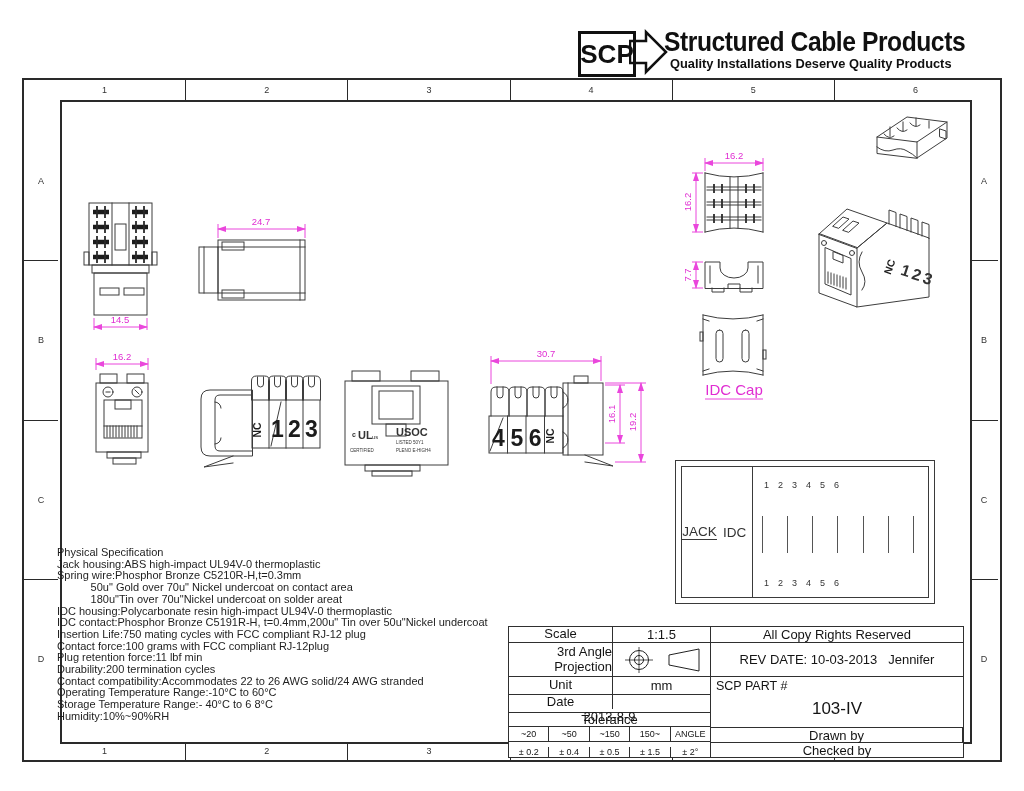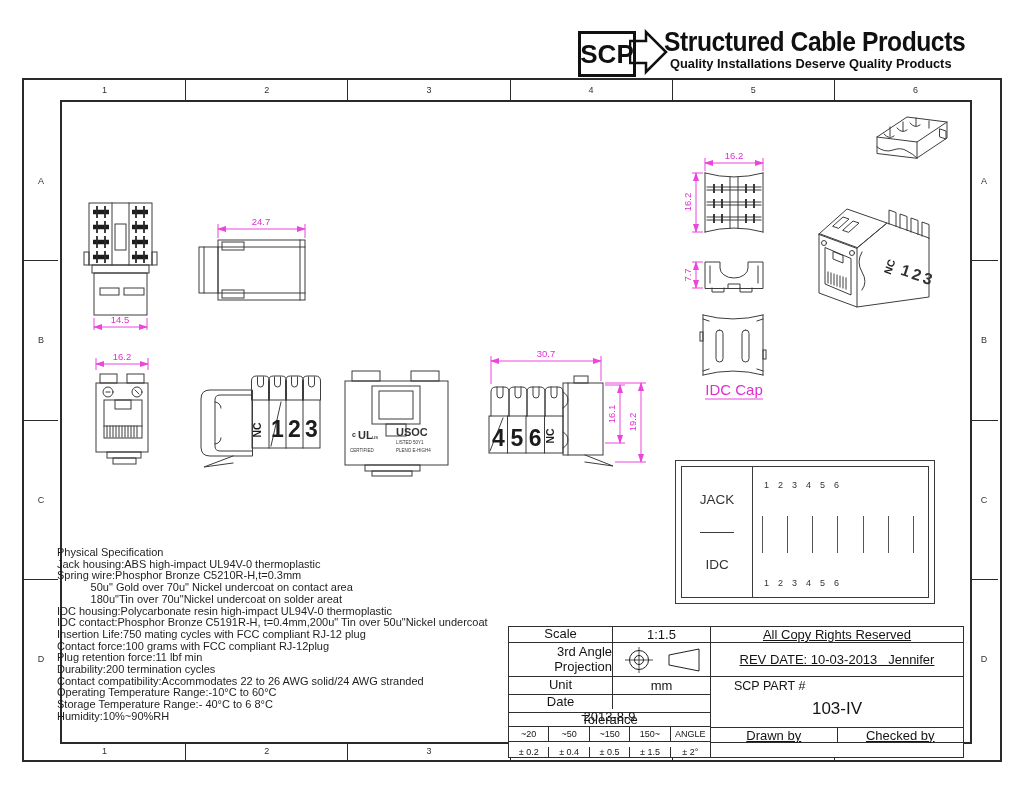--- a/index.html
+++ b/index.html
@@ -42,43 +42,43 @@
   .ncd{fill:#1c1c1c;font-weight:bold;font-size:10.5px;font-family:"Liberation Sans",sans-serif;}
   .tiny{fill:#333;font-family:"Liberation Sans",sans-serif;}
 
   
   .spec{left:57px;top:547px;font-size:11px;line-height:11.7px;color:#1e1e1e;}
   .spec-line{white-space:pre;}
 
   
   .wtable{left:675px;top:460px;width:258px;height:142px;border:1.5px solid #3a3a3a;background:#fff;}
   .wtable-inner{position:absolute;inset:5px;border:1px solid #3a3a3a;display:flex;}
-  .wcol-left{width:70px;border-right:1px solid #3a3a3a;display:flex;flex-direction:column;align-items:center;}
+  .wcol-left{width:70px;border-right:1px solid #3a3a3a;display:flex;flex-direction:row;align-items:center;}
   .wcell{flex:1;display:flex;align-items:center;justify-content:center;font-size:13.5px;color:#333;}
   .wcell.first{border-bottom:1px solid #3a3a3a;}
   .wcol-right{flex:1;display:flex;flex-direction:column;justify-content:space-between;padding:13px 0 9px 9px;}
   .wpins{display:flex;gap:5px;}
   .wpin{width:9px;text-align:center;font-size:9px;color:#333;}
   .wlines{display:flex;justify-content:space-between;width:152px;height:37px;}
   .wline{width:1px;height:100%;background:#555;}
 
   
   .tblock{left:508px;top:626px;width:456px;height:132px;border:1.5px solid #2f2f2f;background:#fff;
           display:flex;font-size:13px;color:#141414;box-sizing:border-box;}
   .tleft{width:202px;border-right:1.5px solid #2f2f2f;display:flex;flex-direction:column;box-sizing:border-box;}
   .trow{display:flex;border-bottom:1px solid #2f2f2f;box-sizing:border-box;}
   .trow.last{border-bottom:none;align-items:flex-end;}
   .tc{display:flex;align-items:center;justify-content:center;box-sizing:border-box;}
   .tlabel{width:104px;border-right:1px solid #2f2f2f;text-align:right;line-height:1.1;}
   .tval{flex:1;}
   .tolcell{flex:1;border-right:1px solid #2f2f2f;font-size:9px;}
   .tolcell:last-child{border-right:none;}
-  .tright{flex:1;display:flex;flex-direction:column;box-sizing:border-box;text-decoration:underline;}
+  .tright{flex:1;display:flex;flex-direction:column;box-sizing:border-box;}
   .partcell{position:relative;display:block;}
-  .part-label{position:absolute;left:23px;top:2px;font-size:12.5px;}
+  .part-label{position:absolute;left:5px;top:2px;font-size:12.5px;}
   .part-value{position:absolute;left:0;right:0;top:22px;text-align:center;font-size:17px;}
   .pre{white-space:pre;text-align:right;}
 </style>
 </head>
 <body>
 
 <div class="page">
 
   <div class="abs scp-box">
     <span>SCP</span>
@@ -383,21 +383,21 @@
           <div class="tc tolcell">± 2°</div>
         </div>
     </div>
     <div class="tright">
       <div class="trow tc" style="height:16px;">All Copy Rights Reserved</div>
       <div class="trow tc pre" style="height:34px;">REV DATE: 10-03-2013   Jennifer</div>
       <div class="trow partcell" style="height:51px;">
         <div class="part-label">SCP PART #</div>
         <div class="part-value">103-IV</div>
       </div>
-      <div class="trow" style="height:15px;">
+      <div class="trow" style="height:15px;flex-direction:column;">
         <div class="tc" style="flex:1;border-right:1px solid #2f2f2f;">Drawn by</div>
         <div class="tc" style="flex:1;">Checked by</div>
       </div>
       <div class="trow last" style="flex:1;">
         <div class="tc" style="flex:1;border-right:1px solid #2f2f2f;"></div>
         <div class="tc" style="flex:1;"></div>
       </div>
     </div>
   </div>
 

